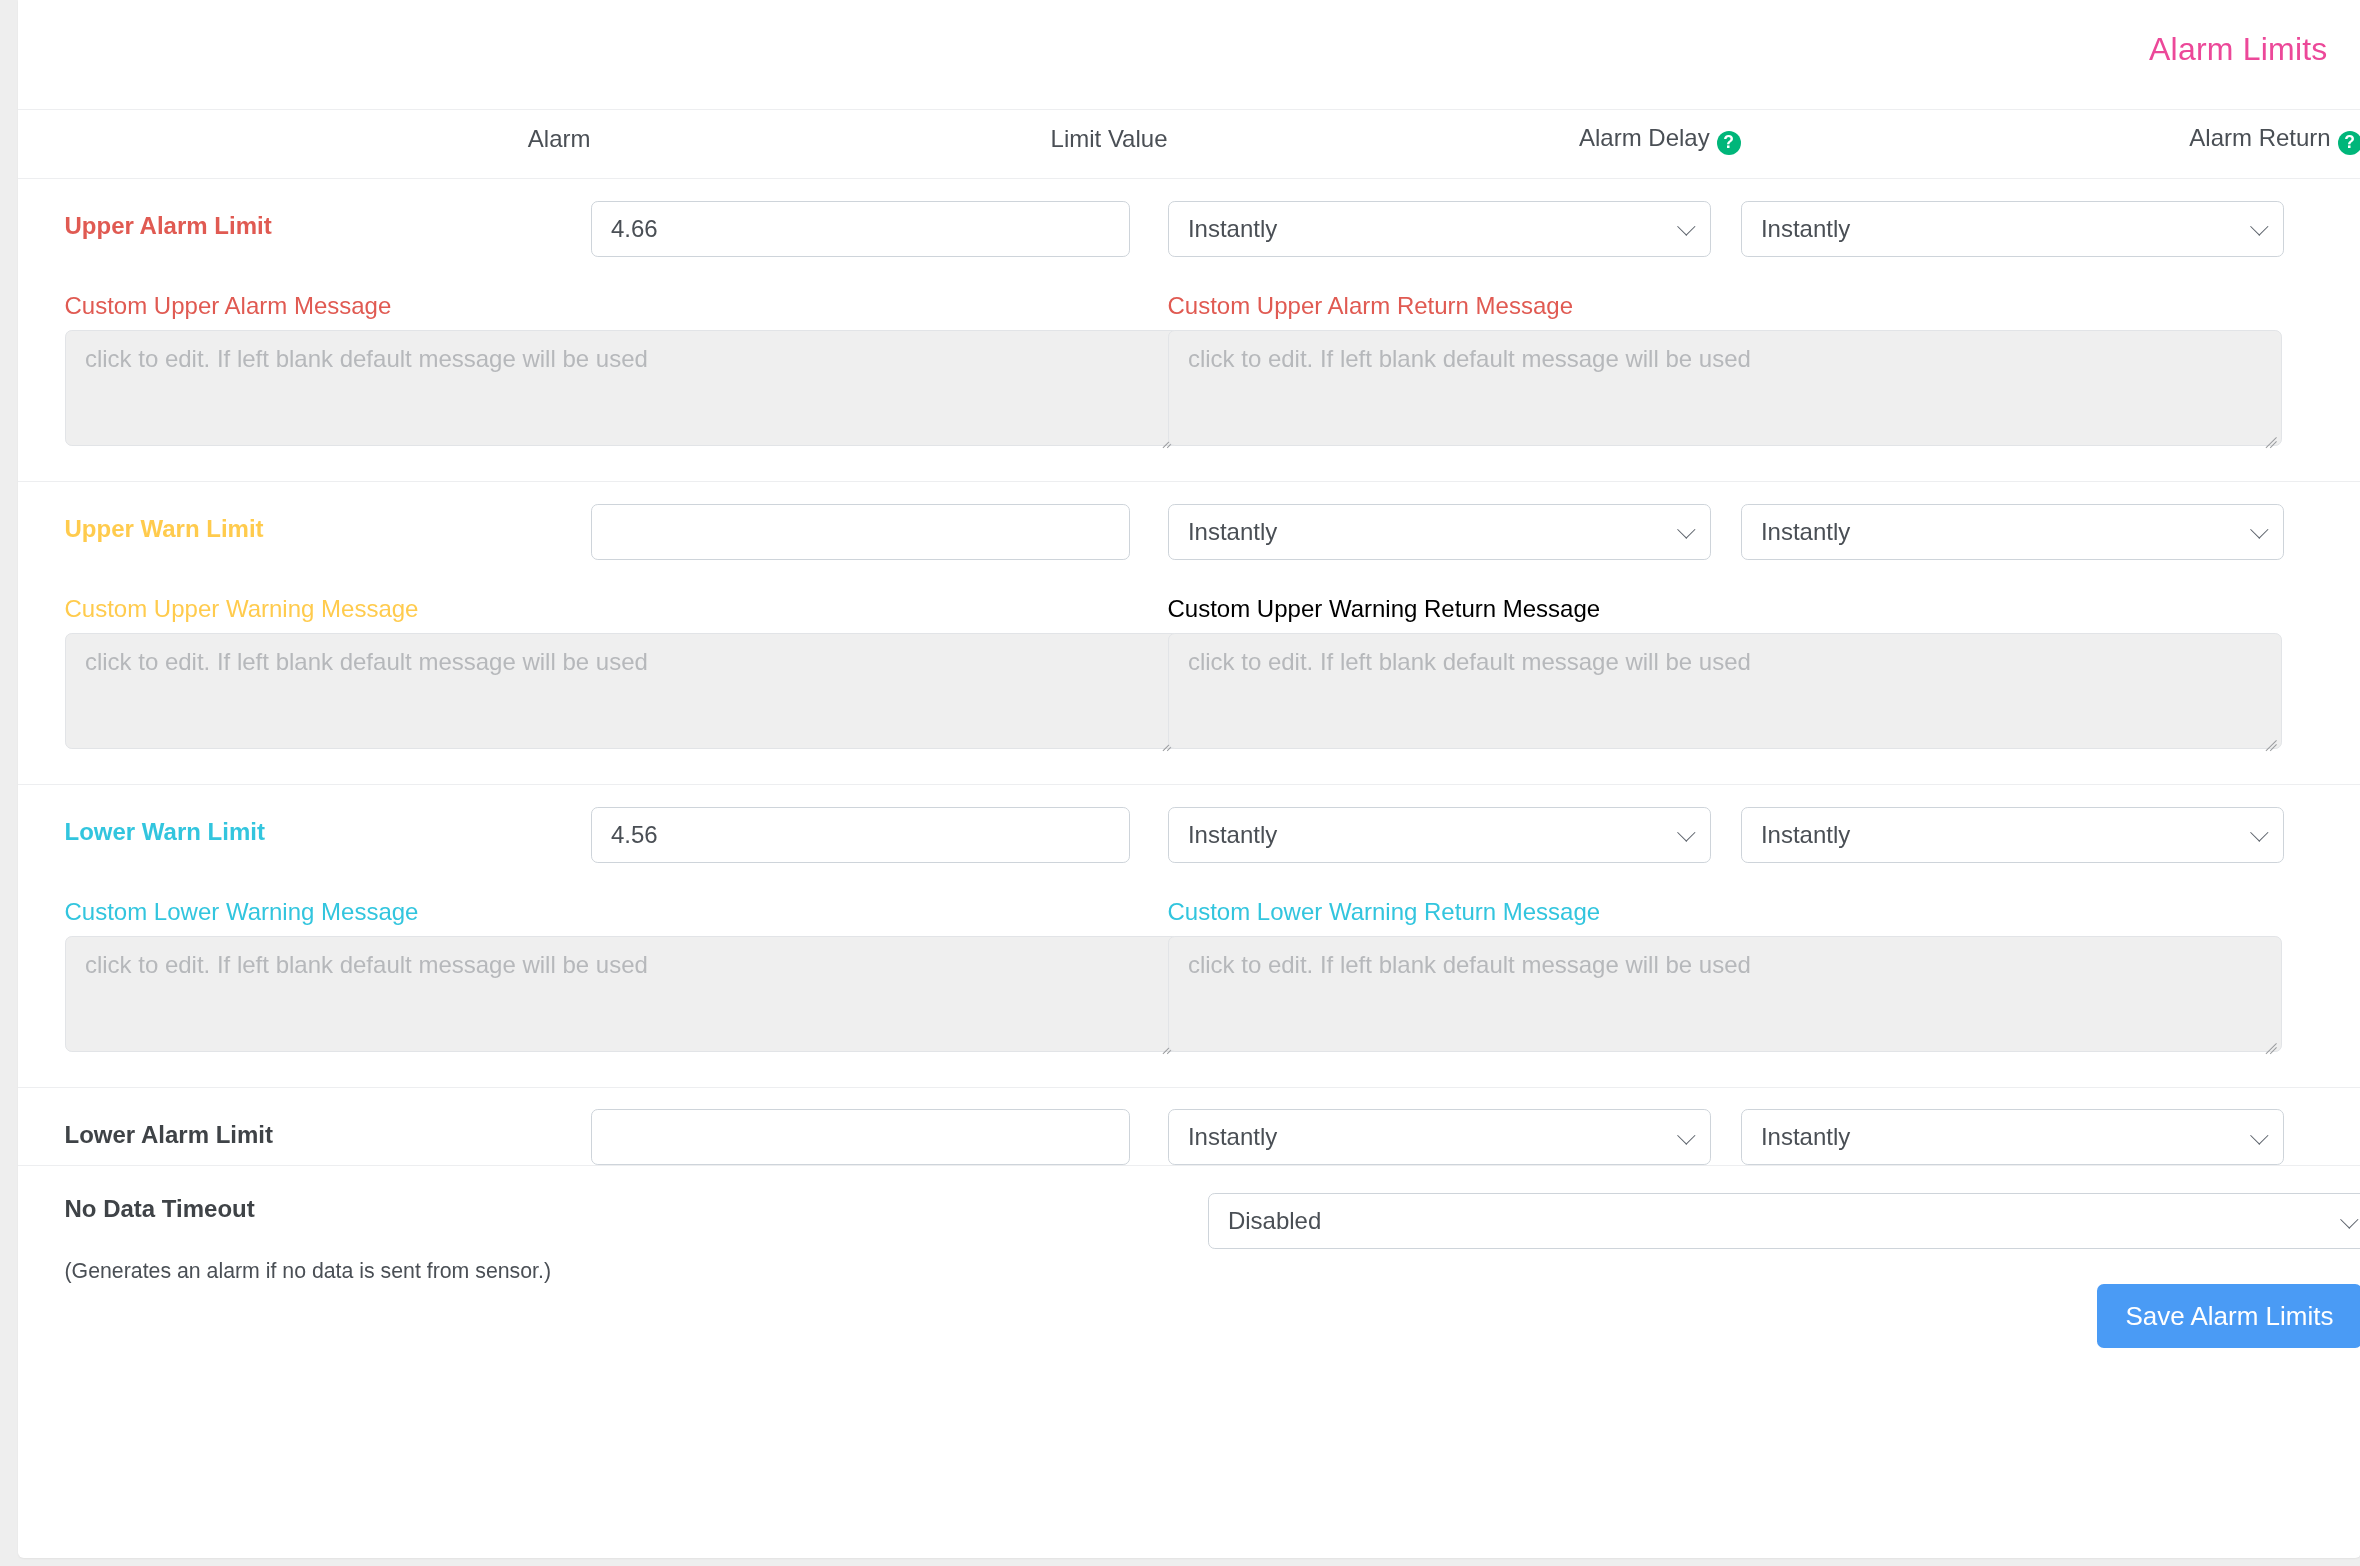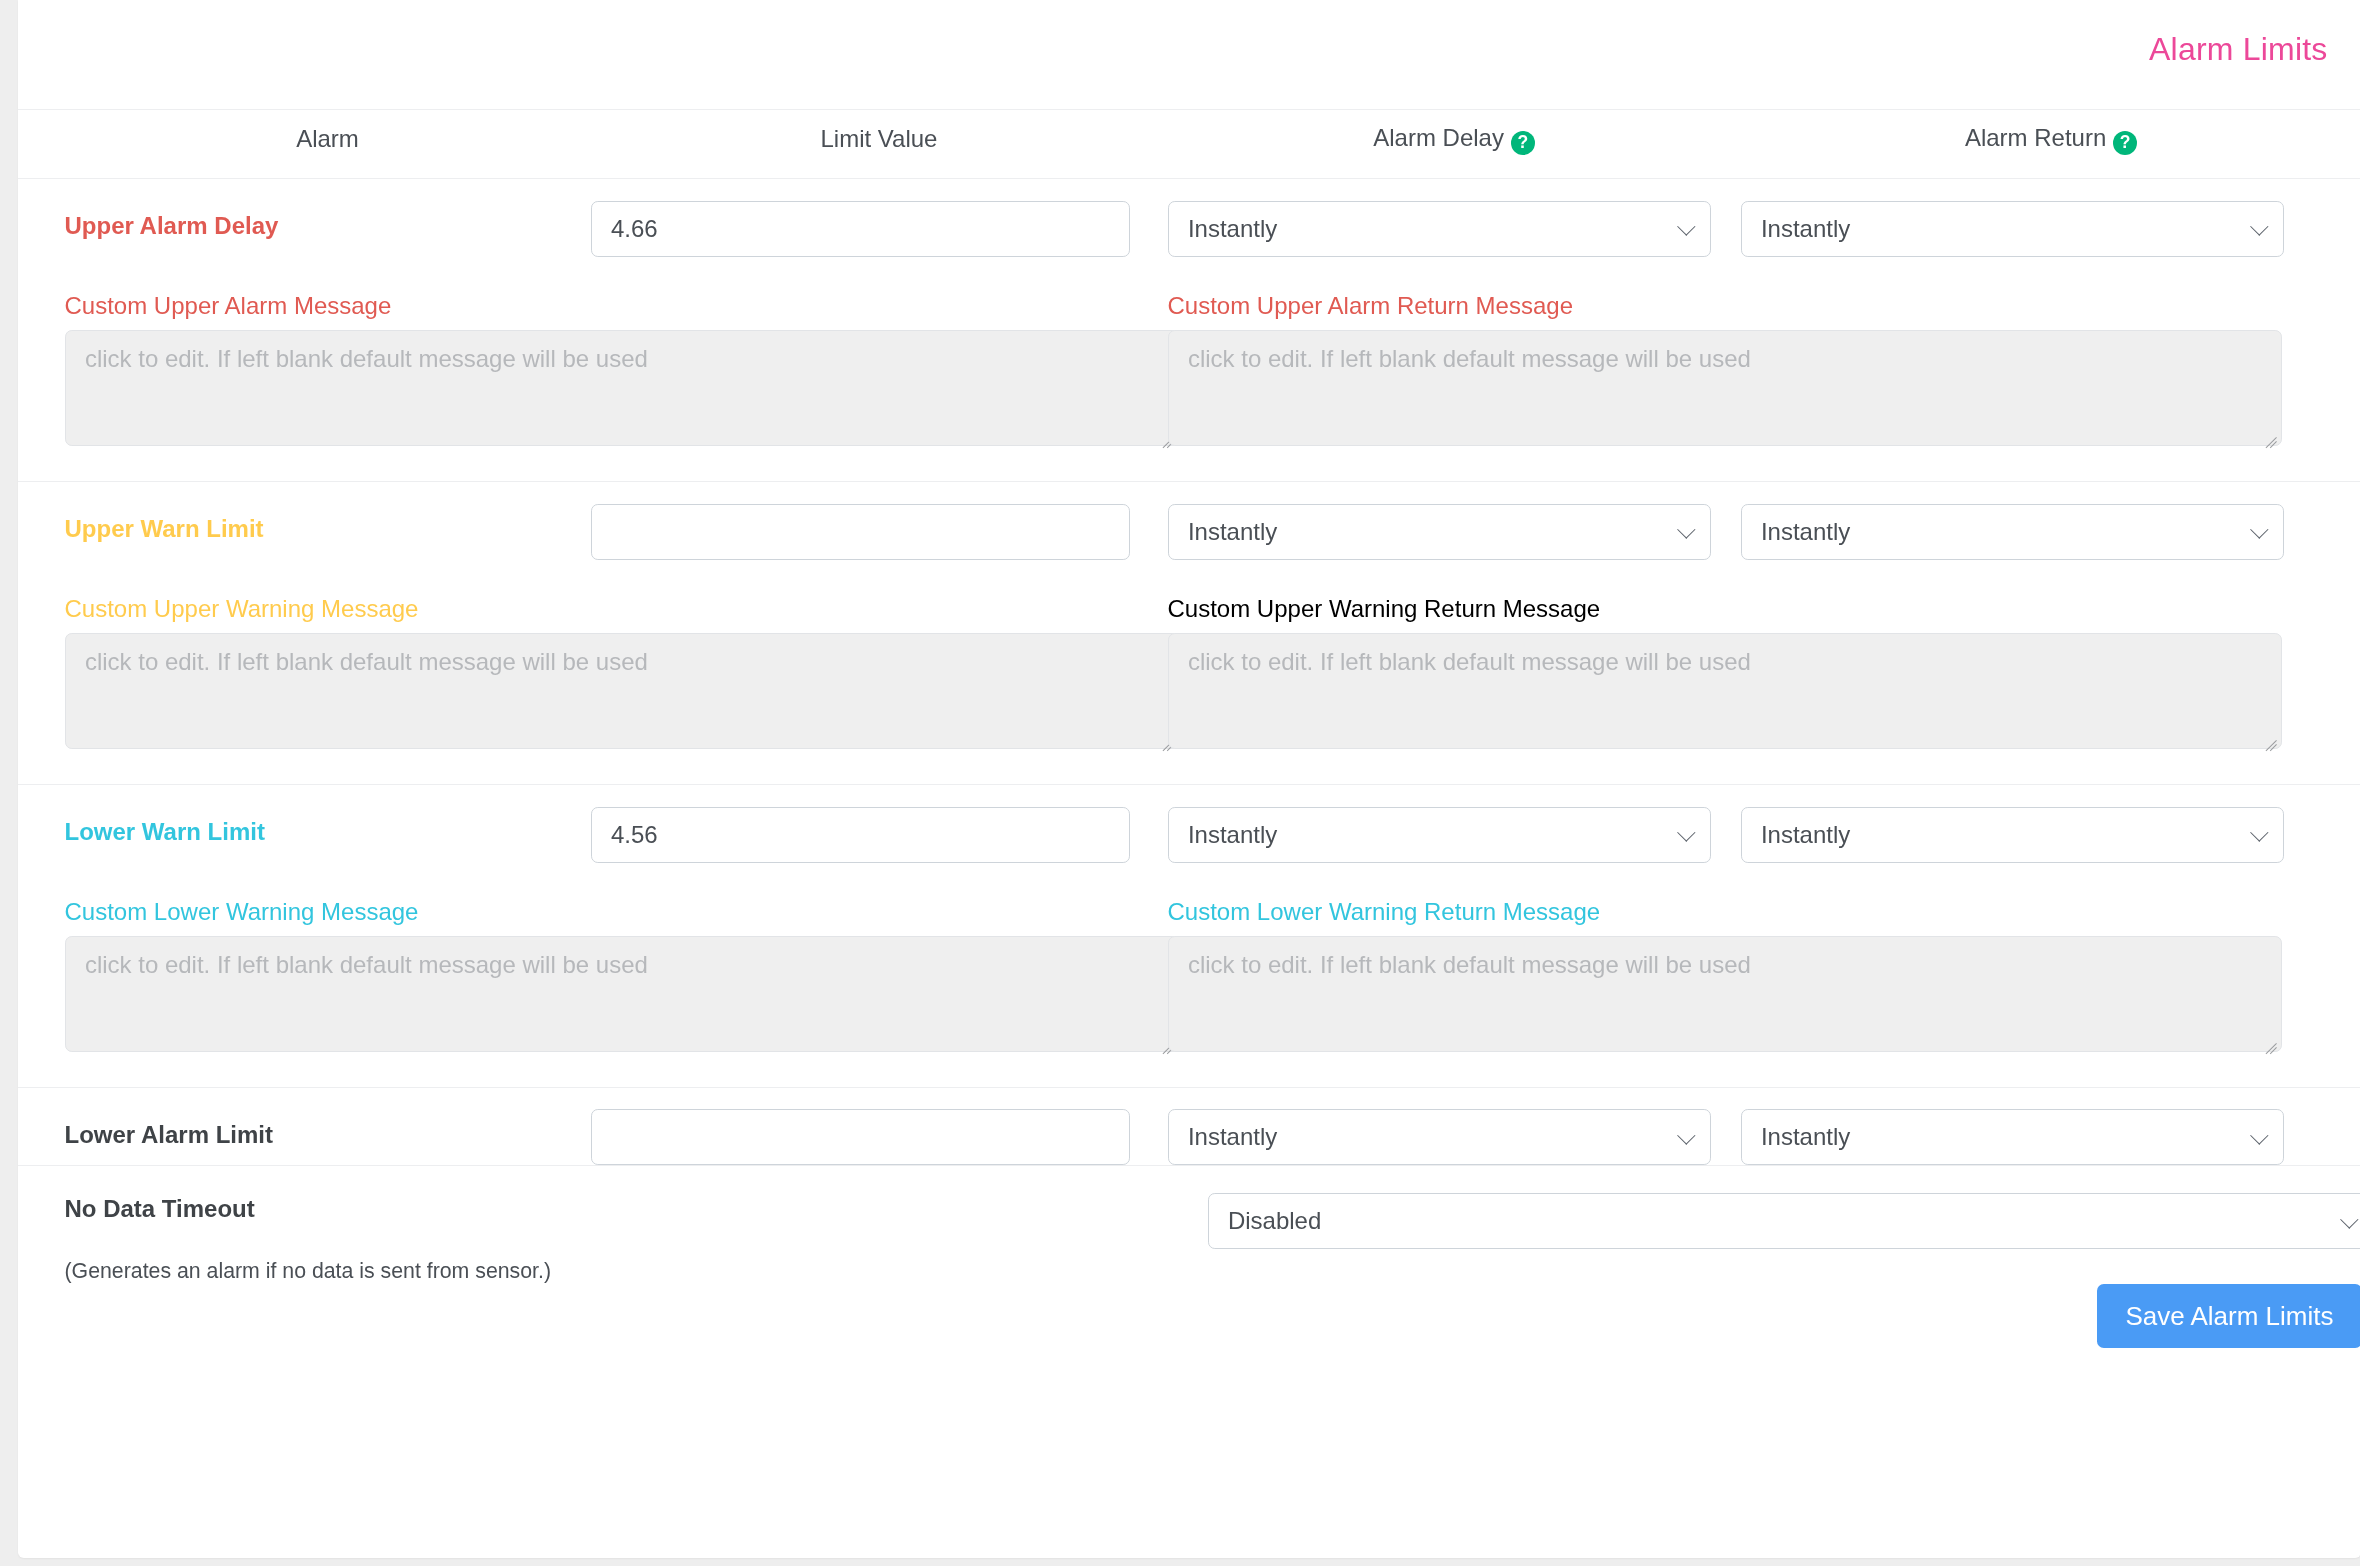--- a/index.html
+++ b/index.html
@@ -42,21 +42,21 @@
     width: 100%;
     border-collapse: collapse;
     table-layout: fixed;
   }
   .tbl col.c-alarm  { width: 573px; }
   .tbl col.c-limit  { width: 577px; }
   .tbl col.c-delay  { width: 573px; }
   .tbl col.c-return { width: 621px; }
 
   .tbl thead th {
-    text-align: center;
+    text-align: right;
     font-size: 24px;
     font-weight: 400;
     color: #4a4f55;
     padding: 13.6px 0 23px 0;
     border-top: 1.9px solid #edeef0;
     border-bottom: 1.9px solid #edeef0;
     vertical-align: middle;
   }
   .tbl thead th:first-child { padding-left: 47px; }
 
@@ -244,21 +244,21 @@
         <th><span>Limit Value</span></th>
         <th><span>Alarm Delay</span><span class="help-icon">?</span></th>
         <th><span>Alarm Return</span><span class="help-icon">?</span></th>
       </tr>
     </thead>
 
     <tbody>
 
       <tr>
         <td>
-          <div class="limit-label" style="color:#e05a52">Upper Alarm Delay</div>
+          <div class="limit-label" style="color:#e05a52">Upper Alarm Limit</div>
         </td>
         <td>
           <input class="txt-input" type="text" value="4.66" style="">
         </td>
         <td>
           <div class="sel-wrap">
             <div class="sel-box">Instantly</div>
             <span class="chev"></span>
           </div>
         </td>

